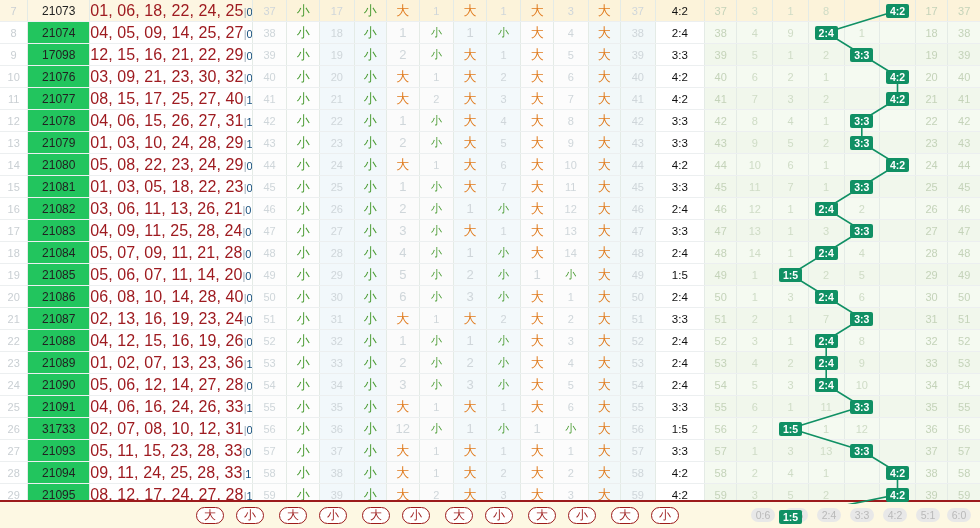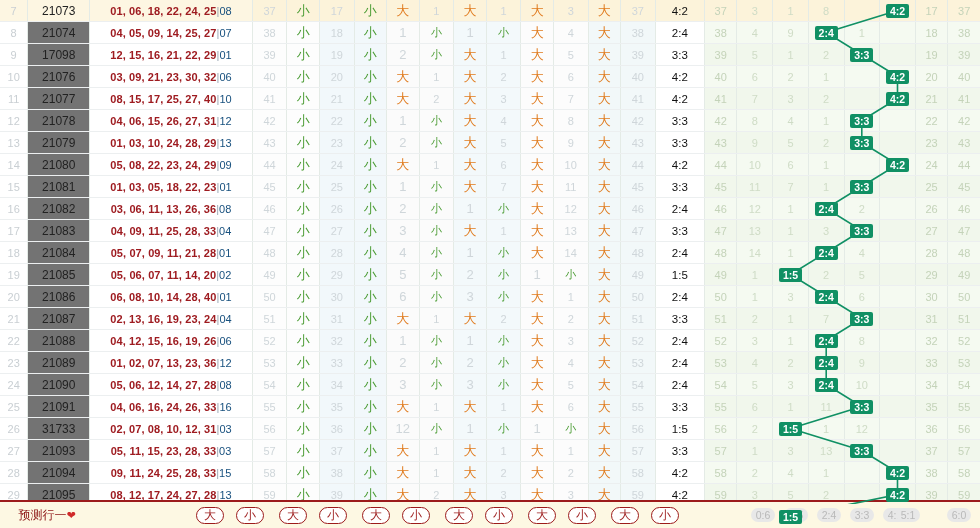--- a/index.html
+++ b/index.html
@@ -23,24 +23,24 @@
     vertical-align:middle;
     border-right:1px solid #e4ebe6;
     border-bottom:1px solid #eceff0;
     white-space:nowrap;
     overflow:hidden;
     position:relative;
   }
 
   
   .c-idx{width:26px;color:#c9cfd3;font-size:11px;background:#fff;}
-  .c-iss{width:58px;color:#222;font-size:12px;background:#737373;}
+  .c-iss{width:58px;color:#222;font-size:12px;background:#22c55e;}
   .c-nums{width:154px;text-align:left;padding-left:6px;background:#fff;
           border-right:1px solid #d8d8d8;}
-  .nums-red{color:#9e1b20;font-size:11px;letter-spacing:.1px;font-weight:bold;}
+  .nums-red{color:#9e1b20;font-size:16px;letter-spacing:.1px;}
   .nums-sep{color:#9aa7b4;}
   .nums-blue{color:#17507e;}
 
   
   .band-a{background:#fdfdfd;}
   .band-b{background:#f2f8fb;}
   .band-c{background:#fbfbfb;}
   .band-d{background:#f3f9fb;}
   .band-e{background:#fcfcfc;}
   .band-f{background:#f2f8f9;}
@@ -338,21 +338,21 @@
           <td class="c-ch band-chart">7</td>
           <td class="c-ch band-chart">1</td>
           <td class="c-ch band-chart"><span class="badge">3:3</span></td>
           <td class="c-ch band-chart"></td>
           <td class="c-chn band-chart">25</td>
           <td class="c-chn band-chart" style="border-right:none">45</td>
         </tr>
         <tr>
           <td class="c-idx">16</td>
           <td class="c-iss">21082</td>
-          <td class="c-nums"><span class="nums-red">03, 06, 11, 13, 26, 36</span><span class="nums-sep">|</span><span class="nums-blue">08</span></td>
+          <td class="c-nums"><span class="nums-red">03, 06, 11, 13, 26, 21</span><span class="nums-sep">|</span><span class="nums-blue">08</span></td>
           <td class="c-cnt band-a">46</td>
           <td class="c-ds band-a"><span class="small">小</span></td>
           <td class="c-cnt band-b">26</td>
           <td class="c-ds band-b"><span class="small">小</span></td>
           <td class="c-ds band-c"><span style="color:#cfd6da">2</span></td>
           <td class="c-cnt band-c"><span class="small">小</span></td>
           <td class="c-ds band-d"><span style="color:#cfd6da">1</span></td>
           <td class="c-cnt band-d"><span class="small">小</span></td>
           <td class="c-ds band-e"><span class="big">大</span></td>
           <td class="c-cnt band-e">12</td>
@@ -364,21 +364,21 @@
           <td class="c-ch band-chart2">1</td>
           <td class="c-ch band-chart2"><span class="badge">2:4</span></td>
           <td class="c-ch band-chart2">2</td>
           <td class="c-ch band-chart2"></td>
           <td class="c-chn band-chart2">26</td>
           <td class="c-chn band-chart2" style="border-right:none">46</td>
         </tr>
         <tr>
           <td class="c-idx">17</td>
           <td class="c-iss">21083</td>
-          <td class="c-nums"><span class="nums-red">04, 09, 11, 25, 28, 33</span><span class="nums-sep">|</span><span class="nums-blue">04</span></td>
+          <td class="c-nums"><span class="nums-red">04, 09, 11, 25, 28, 24</span><span class="nums-sep">|</span><span class="nums-blue">04</span></td>
           <td class="c-cnt band-a">47</td>
           <td class="c-ds band-a"><span class="small">小</span></td>
           <td class="c-cnt band-b">27</td>
           <td class="c-ds band-b"><span class="small">小</span></td>
           <td class="c-ds band-c"><span style="color:#cfd6da">3</span></td>
           <td class="c-cnt band-c"><span class="small">小</span></td>
           <td class="c-ds band-d"><span class="big">大</span></td>
           <td class="c-cnt band-d">1</td>
           <td class="c-ds band-e"><span class="big">大</span></td>
           <td class="c-cnt band-e">13</td>
@@ -729,24 +729,20 @@
           <td class="c-ch band-chart2">3</td>
           <td class="c-ch band-chart2">1</td>
           <td class="c-ch band-chart2"></td>
           <td class="c-chn band-chart2">40</td>
           <td class="c-chn band-chart2" style="border-right:none">60</td>
         </tr>
       </tbody>
   </table>
   <div class="footer">
     <div class="footer-chartbg"></div>
-    <div class="fcell pred-label">
-      <span>预测行一</span>
-      <span class="heart">❤</span>
-    </div>
     <div id="footer-cells">
         <div class="fcell" style="left:192px;width:36px;">
           <span class="pill">大</span>
         </div>
         <div class="fcell" style="left:232px;width:36px;">
           <span class="pill">小</span>
         </div>
         <div class="fcell" style="left:275px;width:36px;">
           <span class="pill">大</span>
         </div>
@@ -785,21 +781,21 @@
         </div>
         <div class="fcell" style="left:813px;width:32px;">
           <span class="ratio-pill">2:4</span>
         </div>
         <div class="fcell" style="left:846px;width:32px;">
           <span class="ratio-pill">3:3</span>
         </div>
         <div class="fcell" style="left:879px;width:32px;">
           <span class="ratio-pill">4:2</span>
         </div>
-        <div class="fcell" style="left:892px;width:32px;">
+        <div class="fcell" style="left:912px;width:32px;">
           <span class="ratio-pill">5:1</span>
         </div>
         <div class="fcell" style="left:943px;width:32px;">
           <span class="ratio-pill">6:0</span>
         </div>
       </div>
   </div>
 </div>
 
 </body></html>

